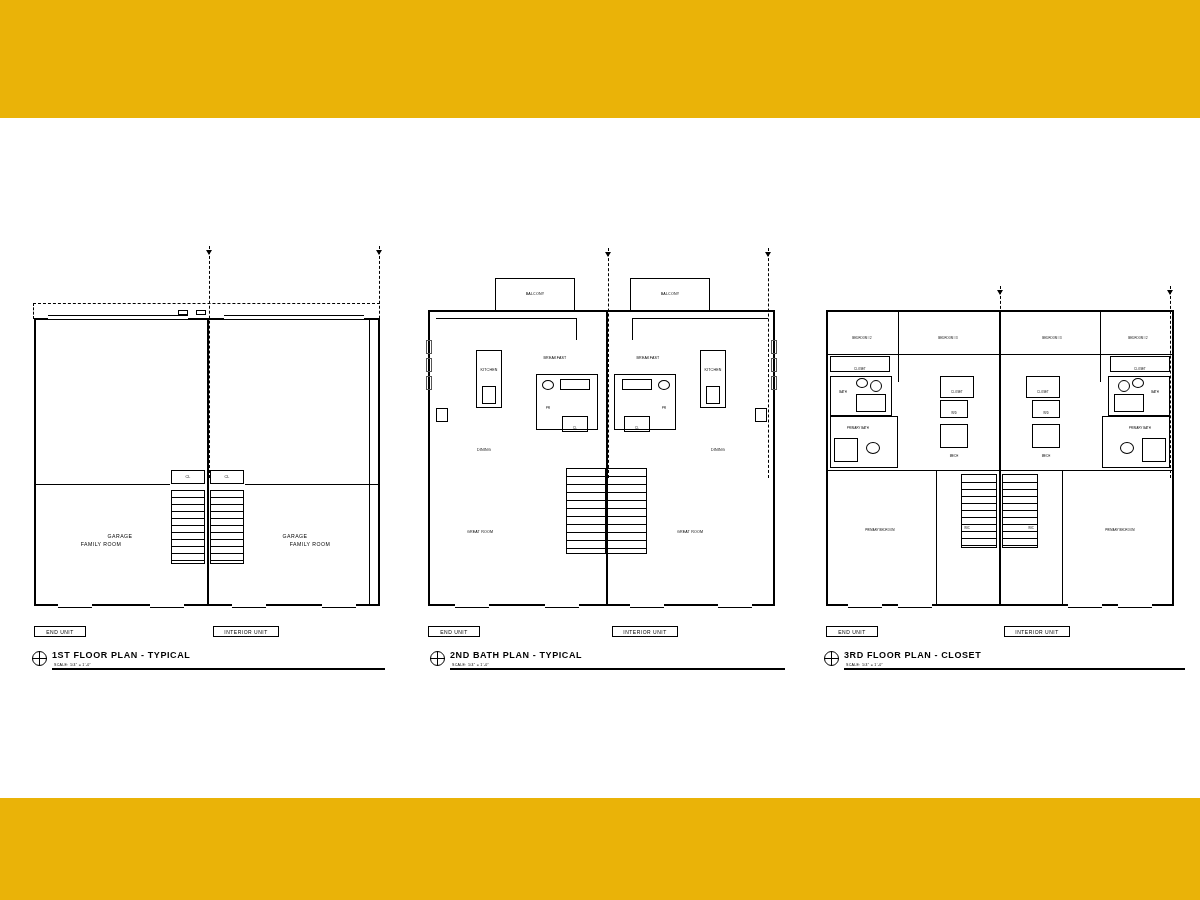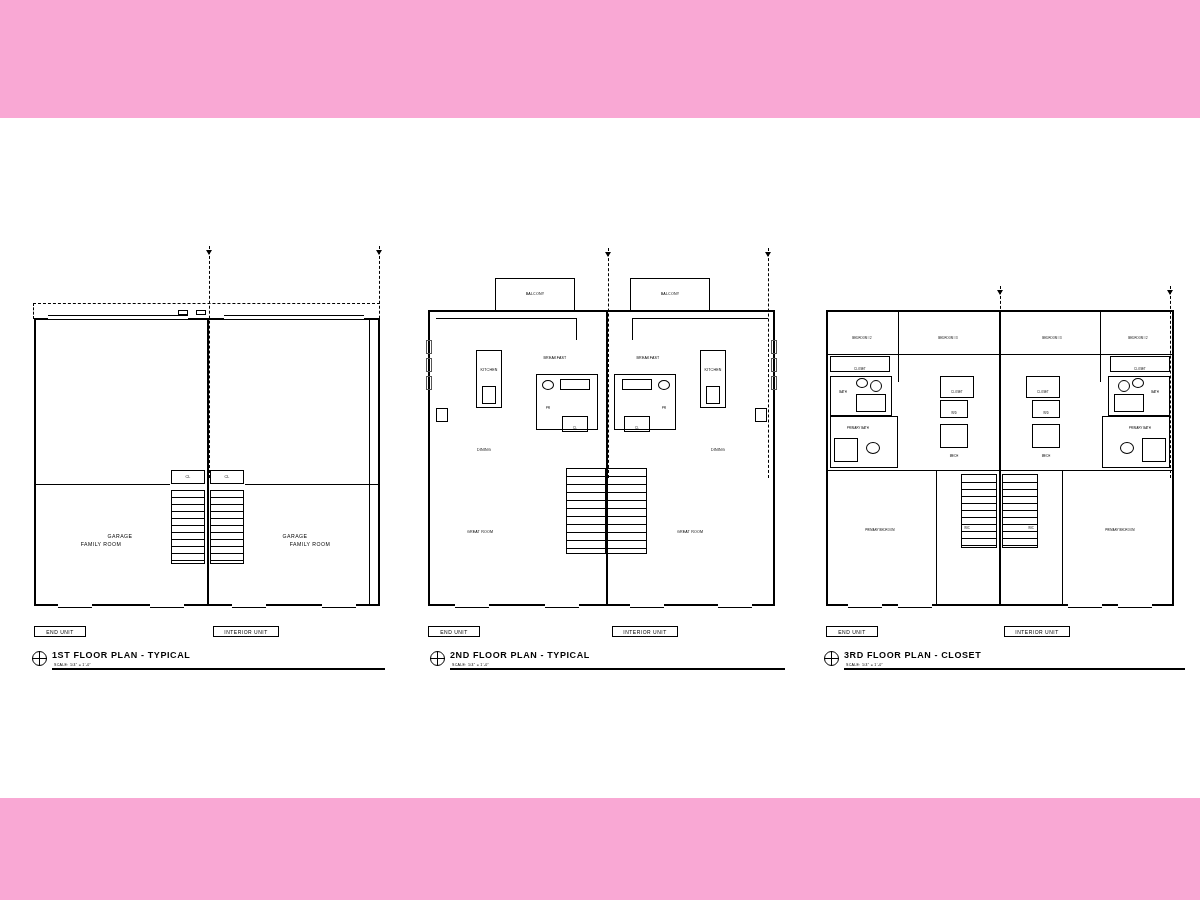--- a/index.html
+++ b/index.html
@@ -8,21 +8,21 @@
     background: #f4f4f4;
     width: 1200px;
     height: 900px;
     overflow: hidden;
     font-family: "Liberation Sans", sans-serif;
   }
   #page {
     position: relative;
     width: 1200px;
     height: 900px;
-    background: #f9a8d4;
+    background: #eab308;
   }
   
   .sheet {
     position: absolute;
     left: 0;
     top: 118px;
     width: 1200px;
     height: 680px;
     background: #ffffff;
   }
@@ -349,21 +349,21 @@
       <div class="ln h1" style="left:145px; top:489px; width:34px;"></div>
       <div class="ln h2" style="left:230px; top:486px; width:34px; background:#fff;"></div>
       <div class="ln h1" style="left:230px; top:489px; width:34px;"></div>
       <div class="ln h2" style="left:318px; top:486px; width:34px; background:#fff;"></div>
       <div class="ln h1" style="left:318px; top:489px; width:34px;"></div>
 
       <div class="unit-tag" style="left:28px; top:508px; width:52px;">END UNIT</div>
       <div class="unit-tag" style="left:212px; top:508px; width:66px;">INTERIOR UNIT</div>
 
       <div class="title-circle" style="left:30px; top:533px;"></div>
-      <div class="title-text" style="left:50px; top:532px;">2ND FLOOR PLAN - TYPICAL</div>
+      <div class="title-text" style="left:50px; top:532px;">2ND BATH PLAN - TYPICAL</div>
       <div class="title-scale" style="left:52px; top:545px;">SCALE: 1/4" = 1'-0"</div>
       <div class="title-rule" style="left:50px; top:550px; width:335px;"></div>
     </div>
 
     <div class="plan" id="plan-3">
 
       <div class="cl-v" style="left:200px; top:168px; height:192px;"></div>
       <div class="cl-v" style="left:370px; top:168px; height:192px;"></div>
       <div class="sec-mark" style="left:197px; top:172px;"></div>
       <div class="sec-mark" style="left:367px; top:172px;"></div>

